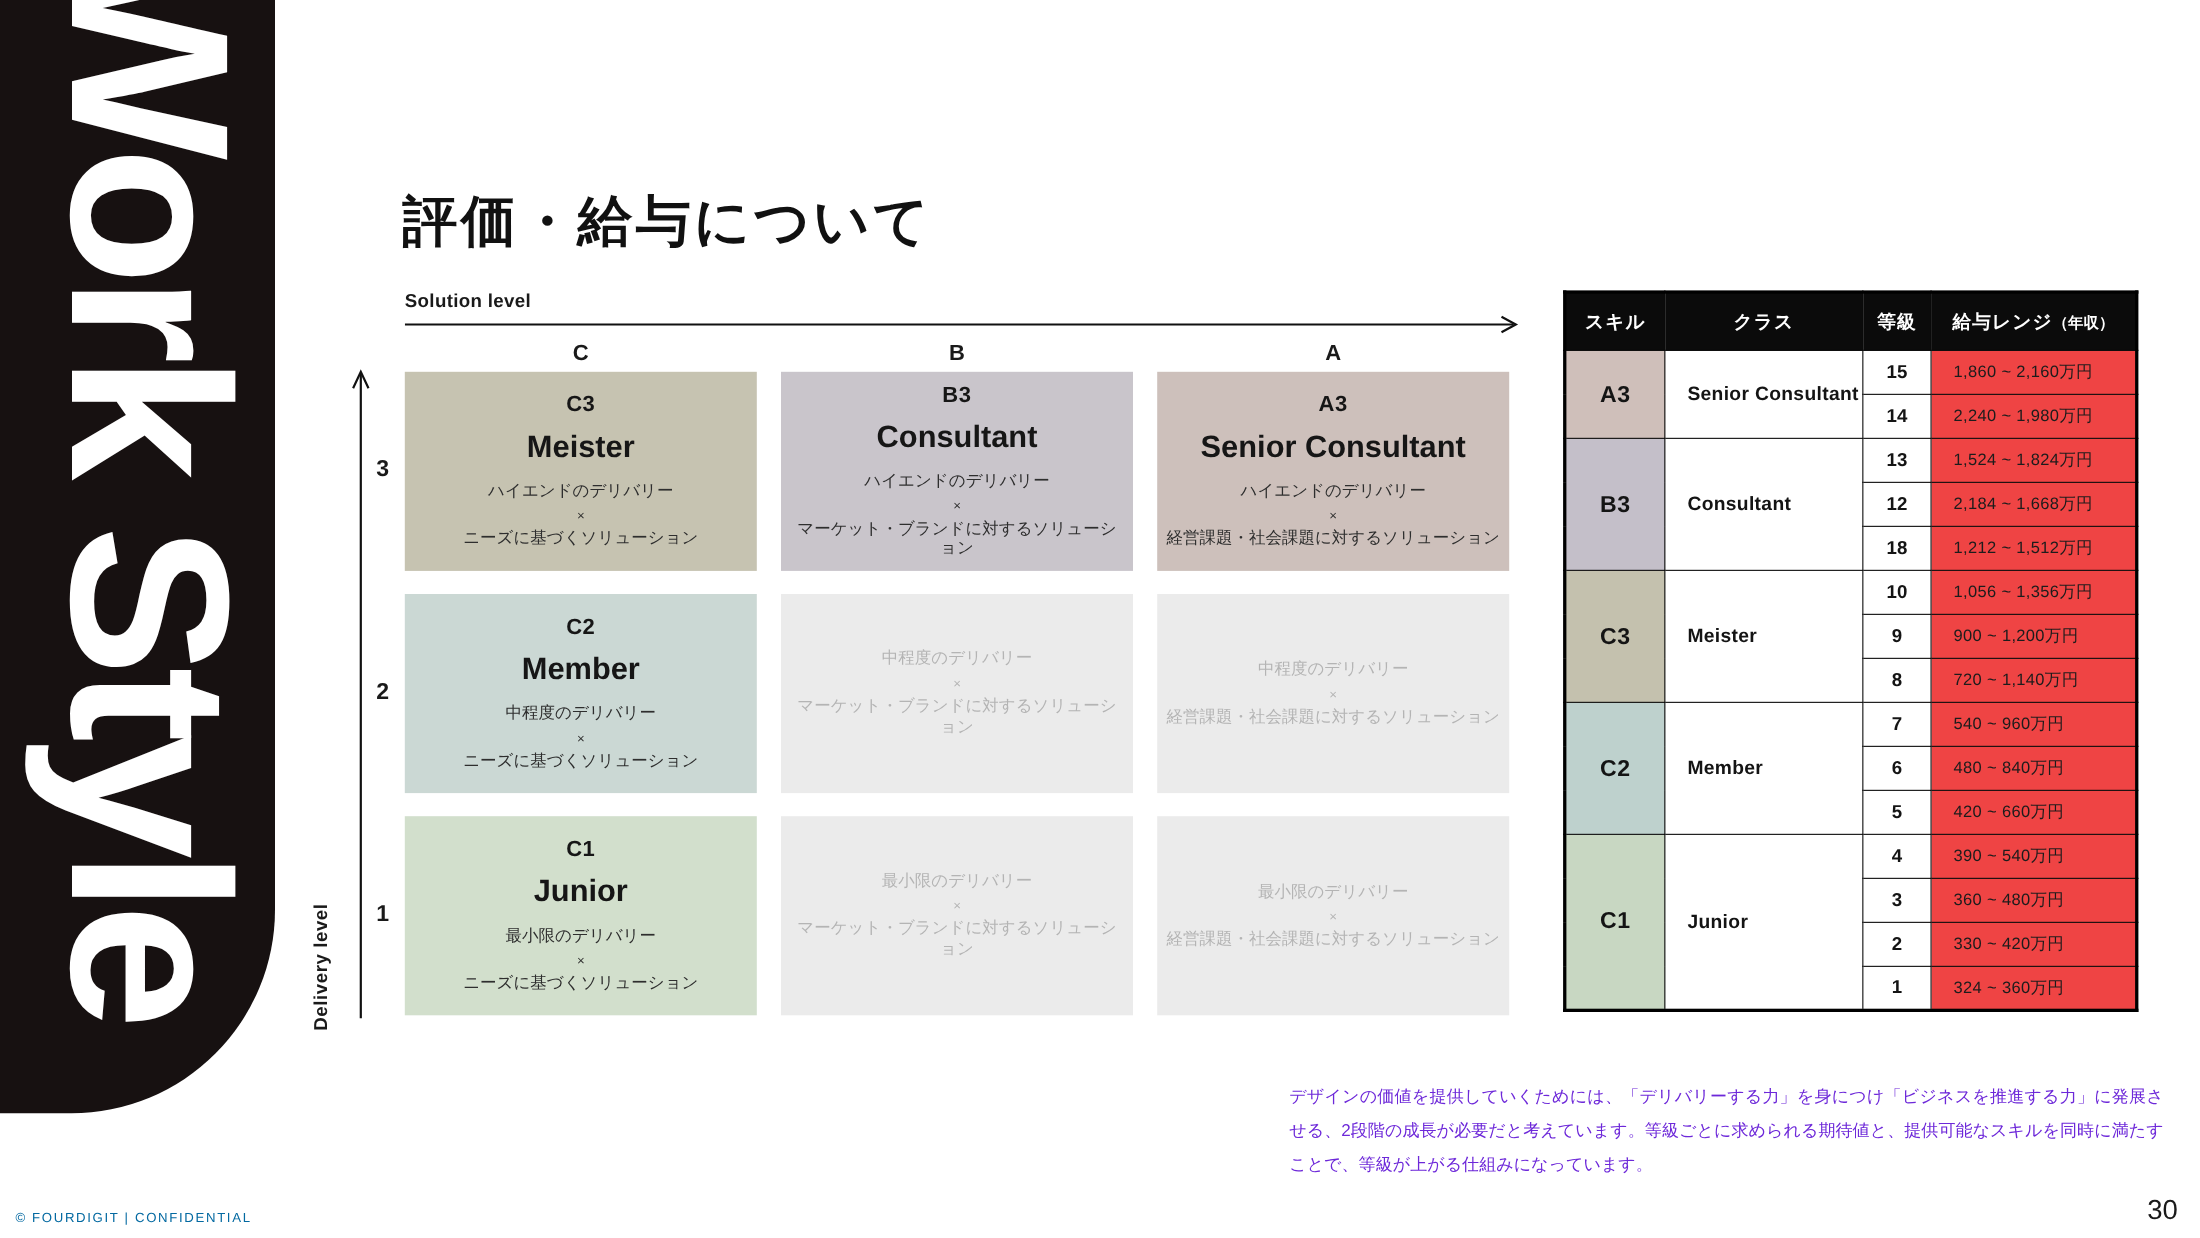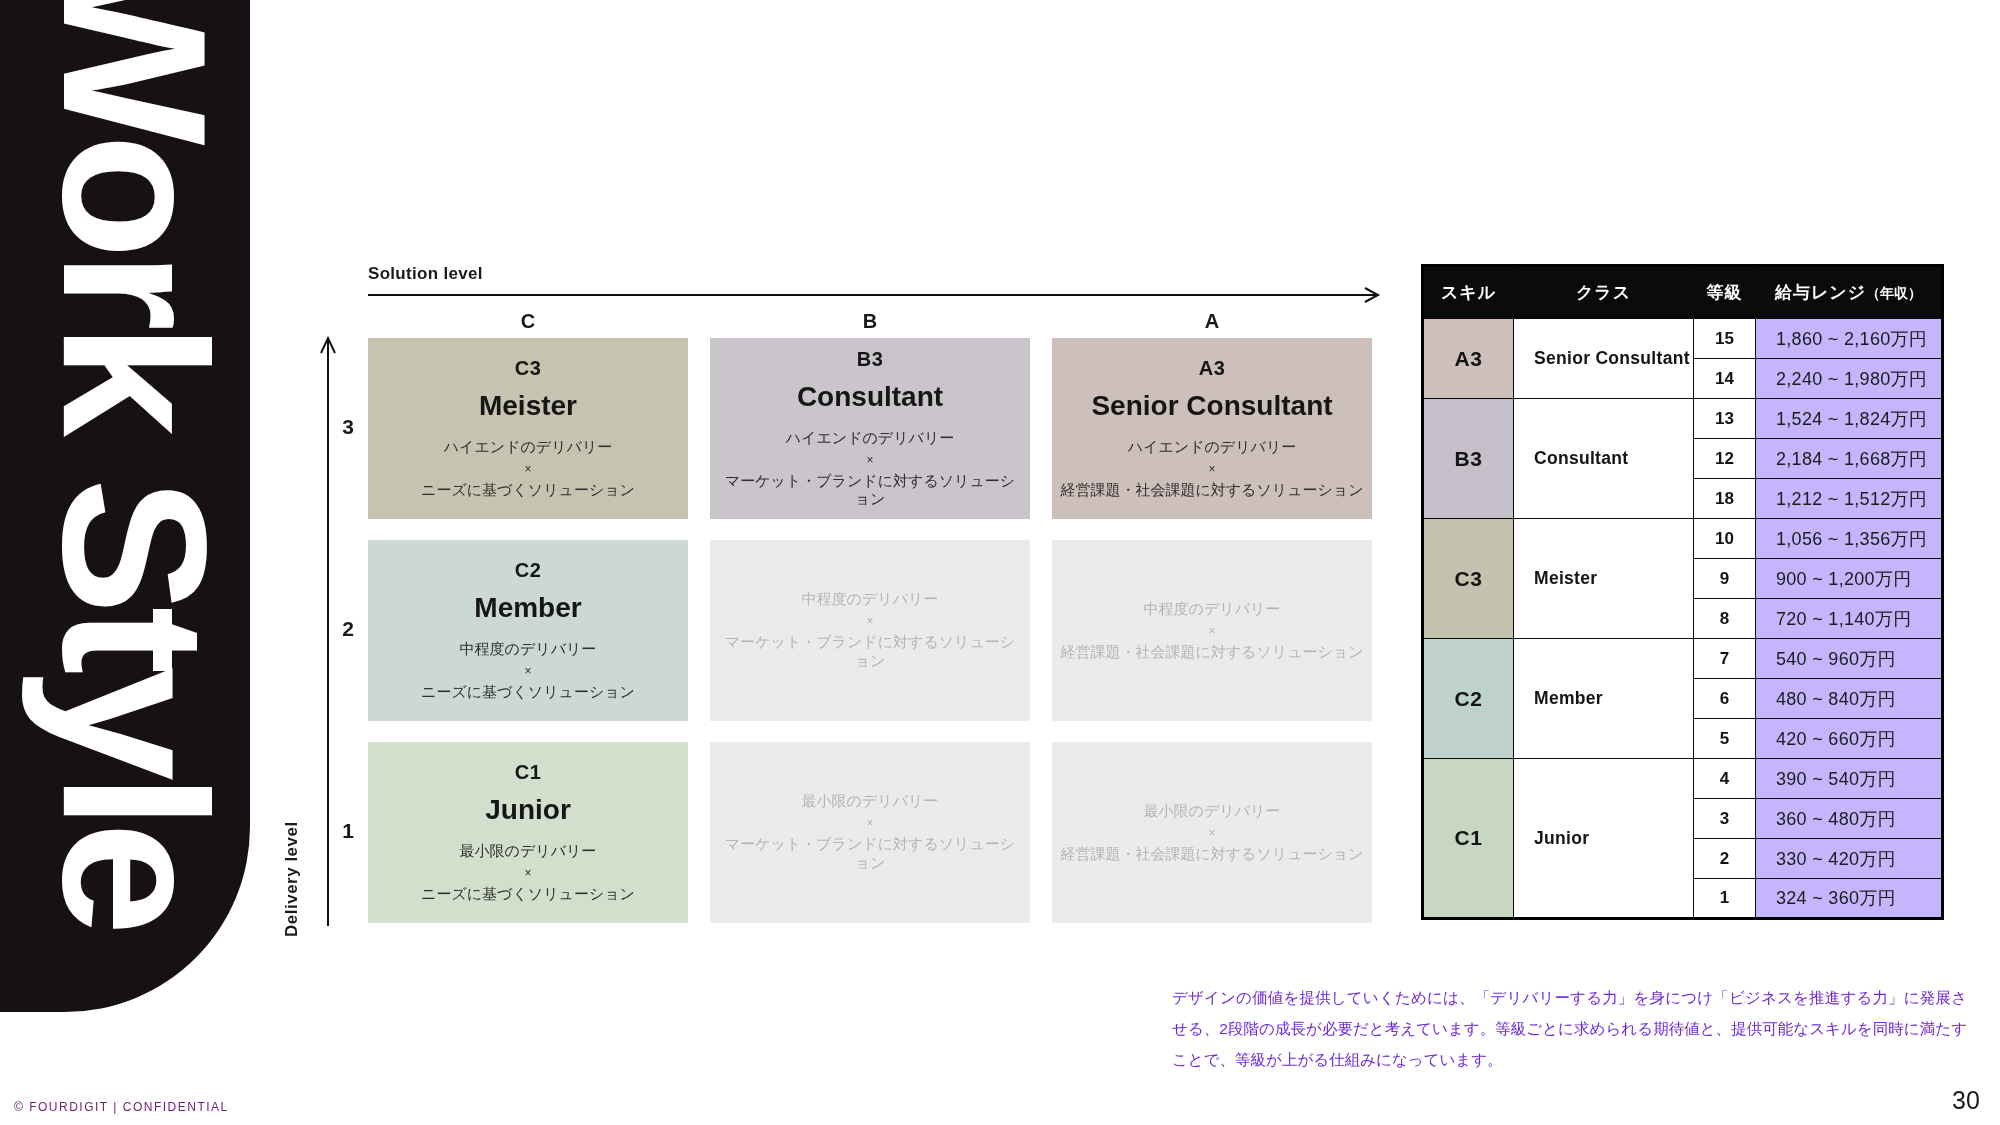--- a/index.html
+++ b/index.html
@@ -69,42 +69,43 @@
   }
   table.salary th, table.salary td { border:1.5px solid #0a0a0a; }
   table.salary th {
     background:#0b0b0b; color:#ffffff; font-size:17px; font-weight:bold;
     height:53px; text-align:center; letter-spacing:1px;
   }
   th .range-note { font-size:14px; font-weight:bold; letter-spacing:0; }
   td.skill { text-align:center; font-size:21px; font-weight:bold; letter-spacing:.5px; color:#141414; }
   td.cls   { background:#ffffff; font-size:17.5px; font-weight:bold; padding-left:20px; letter-spacing:.3px; color:#141414; }
   td.grade { background:#ffffff; text-align:center; font-size:17px; font-weight:bold; height:40px; color:#141414; }
-  td.range { background:#c4b5fd; font-size:18px; padding-left:20px; letter-spacing:.3px; color:#1c1c1c; }
+  td.range { background:#ef4444; font-size:15px; padding-left:20px; letter-spacing:.3px; color:#1c1c1c; }
 
   
   .note {
     position:absolute; left:1172px; top:982px; width:795px;
     font-size:15.5px; line-height:2.0; color:#6d28d9; text-align:justify;
   }
   .footer-text {
     position:absolute; left:14px; top:1100px;
-    font-size:12px; letter-spacing:1.5px; color:#701a75; white-space:nowrap;
+    font-size:12px; letter-spacing:1.5px; color:#0369a1; white-space:nowrap;
   }
   .page-number { position:absolute; left:1952px; top:1086px; font-size:25px; color:#1a1a1a; }
 </style>
 </head>
 <body>
 
 <div class="canvas">
 
   <div class="sidebar" style="background-color: rgb(23, 17, 17);">
     <div class="sidebar-vertical-text">Work Style</div>
   </div>
 
+  <h1 class="slide-title">評価・給与について</h1>
 
   <div class="sol-label">Solution level</div>
   <svg class="h-arrow" viewBox="0 0 1014 18">
     <line x1="0" y1="9" x2="1008" y2="9" stroke="#111" stroke-width="2"></line>
     <path d="M 997 2 L 1010 9 L 997 16" fill="none" stroke="#111" stroke-width="2"></path>
   </svg>
 
   <svg class="v-arrow" viewBox="0 0 18 592">
     <line x1="9" y1="592" x2="9" y2="6" stroke="#111" stroke-width="2"></line>
     <path d="M 2 19 L 9 4 L 16 19" fill="none" stroke="#111" stroke-width="2"></path>

